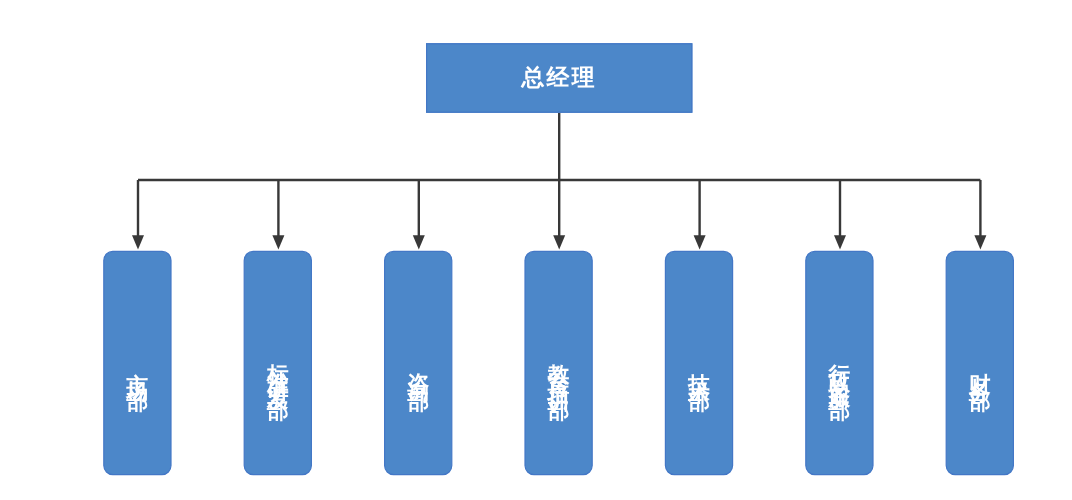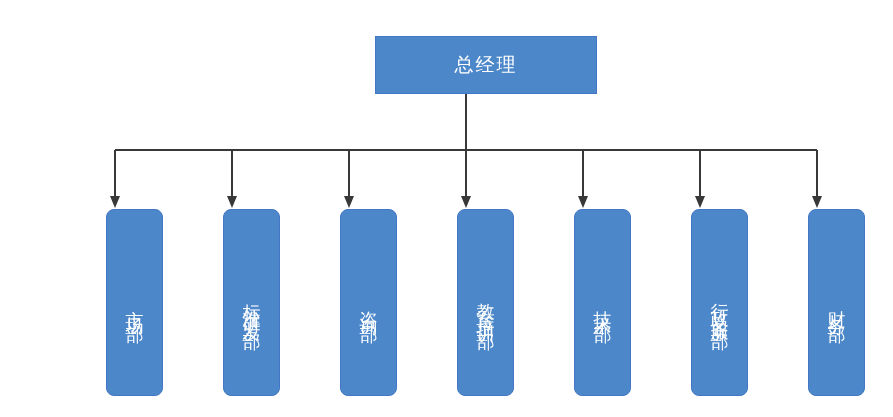--- a/index.html
+++ b/index.html
@@ -29,23 +29,22 @@
     fill: var(--line-color, #383838);
   }
   .node {
     position: absolute;
     background: var(--box-fill, #4C87C9);
     border: 1px solid var(--box-border, #4377C6);
     color: var(--text-color, #ffffff);
     display: flex;
     align-items: center;
     justify-content: center;
-    font-weight: normal;
+    font-weight: bold;
     box-sizing: border-box;
-    margin-left: 20px;
   }
   .root-box {
     left: 355px;
     top: 36px;
     width: 222px;
     height: 58px;
     font-size: 19px;
     letter-spacing: 2px;
   }
   .dept-box {

